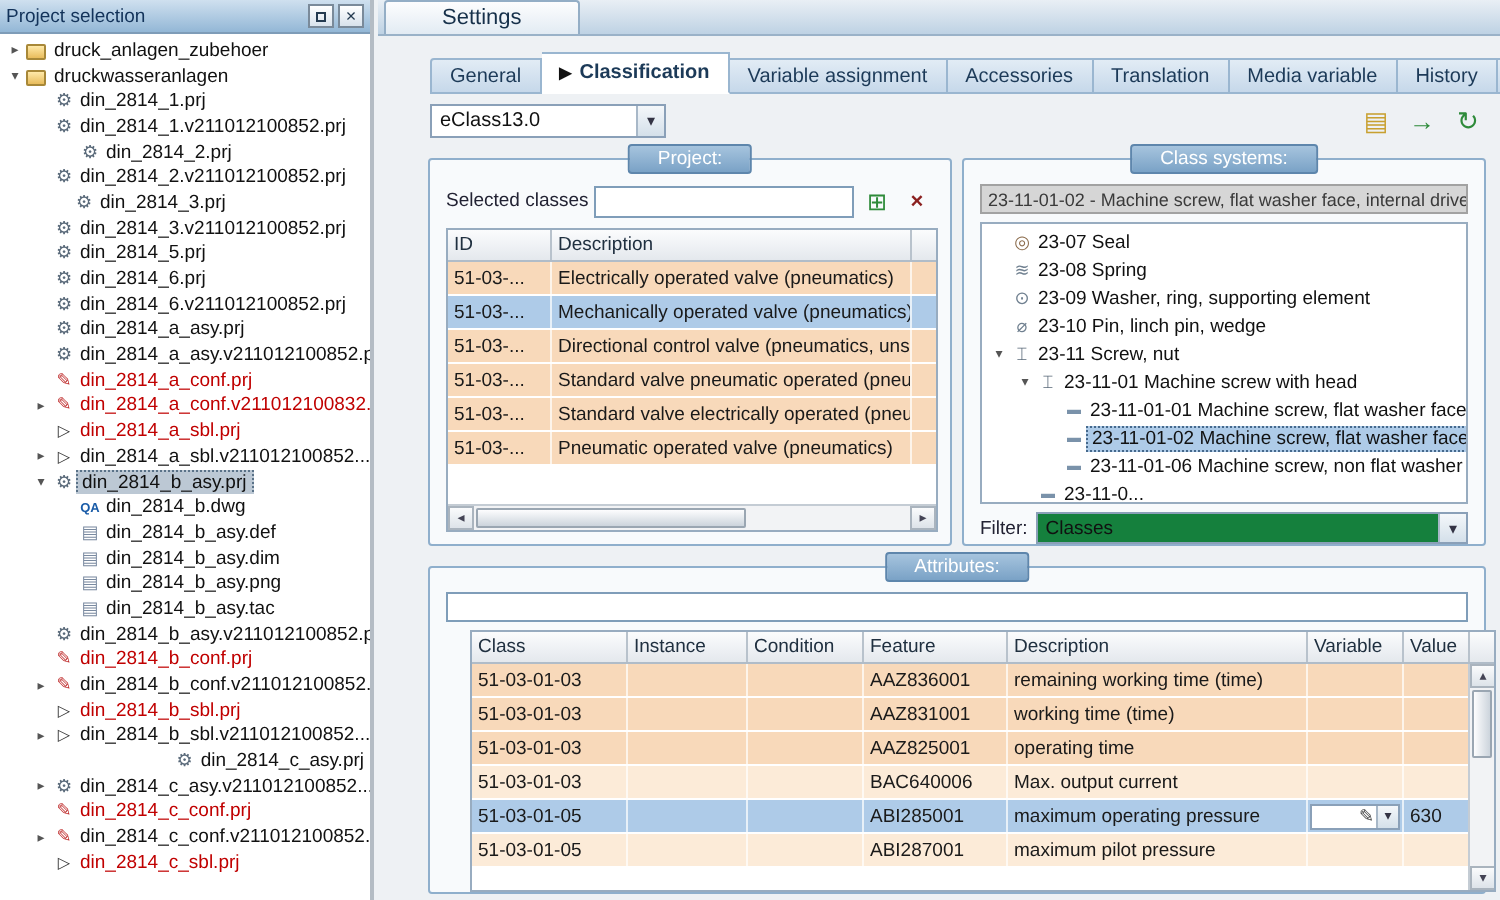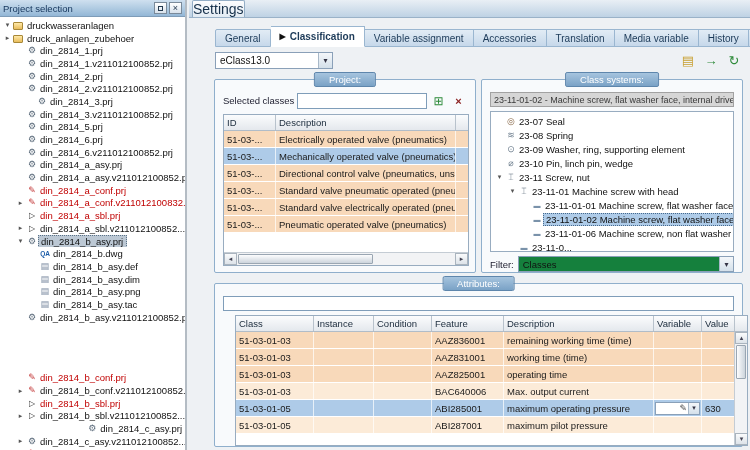--- a/index.html
+++ b/index.html
@@ -23,21 +23,21 @@
   .ti-tri::before{content:"▷";color:#333;font-size:8px;}
   .ti-doc::before{content:"▤";color:#7a8aa0;}
   .ti-qa::before{content:"QA";color:#1a5ca8;font-size:6.5px;font-weight:bold;letter-spacing:0;}
   .tlabel{padding:0 3px 0 2px;font-size:9.5px;color:#111;}
   .tlabel.red{color:var(--alert-red,#c00000);}
   .trow.sel .tlabel{background:#bcc8d4;border:1px dotted #5a7288;}
 
   
   .right{position:absolute;left:189px;top:0;width:561px;height:450px;background:#eef1f4;}
   .wtabstrip{height:18px;background:linear-gradient(#e9eff5,#bed2e4);border-bottom:1px solid #9ab2c8;display:flex;align-items:flex-end;padding-left:3px;}
-  .wtab{height:17px;padding:0 0;background:linear-gradient(#fdfdfe,#e2ebf3);border:1px solid #94aec6;border-bottom:none;border-radius:2px 2px 0 0;display:flex;align-items:center;font-size:14px;color:#16304a;}
+  .wtab{height:17px;padding:0 28px;background:linear-gradient(#fdfdfe,#e2ebf3);border:1px solid #94aec6;border-bottom:none;border-radius:2px 2px 0 0;display:flex;align-items:center;font-size:11px;color:#16304a;}
   .tabbar{position:absolute;left:26px;top:26px;height:21px;display:flex;align-items:flex-end;}
   .tab{height:18px;padding:0 9px;display:flex;align-items:center;gap:4px;background:linear-gradient(#e2ecf5,#c6d8ea);border:1px solid #9ab6d0;border-left:none;font-size:10px;color:#1c3a58;white-space:nowrap;cursor:default;}
   .tab:first-child{border-left:1px solid #9ab6d0;border-radius:2px 0 0 0;}
   .tab.active{background:#fff;font-weight:bold;height:21px;border-bottom:1px solid #fff;}
   .play{font-size:8px;color:#111;}
   .toolrow{position:absolute;left:26px;top:51px;right:8px;height:18px;display:flex;align-items:center;}
   .combo{width:118px;height:17px;background:#fff;border:1px solid #8aa0b8;display:flex;align-items:center;padding-left:4px;font-size:10px;color:#111;}
   .combo .caret{margin-left:auto;width:14px;height:100%;background:linear-gradient(#f4f7fa,#d4e0ea);border-left:1px solid #a8b8c8;display:flex;align-items:center;justify-content:center;font-size:8px;color:#334;}
   .ticons{margin-left:auto;display:flex;gap:7px;}
   .ticon{width:16px;height:16px;display:flex;align-items:center;justify-content:center;font-size:13px;cursor:default;}
@@ -114,40 +114,40 @@
         <span class="wbtn">
             <span class="sq"></span>
           </span>
         <span class="wbtn">
             <span>×</span>
           </span>
       </span>
     </div>
     <div class="ltree" id="left-tree">
         <div class="trow" style="padding-left: 2px;">
+          <span class="exp">▸</span>
+          <span class="ti ti-folder"></span>
+          <span class="tlabel">druck_anlagen_zubehoer</span>
+        </div>
+        <div class="trow" style="padding-left: 2px;">
           <span class="exp">▾</span>
           <span class="ti ti-folder"></span>
           <span class="tlabel">druckwasseranlagen</span>
         </div>
-        <div class="trow" style="padding-left: 2px;">
-          <span class="exp">▸</span>
-          <span class="ti ti-folder"></span>
-          <span class="tlabel">druck_anlagen_zubehoer</span>
-        </div>
         <div class="trow" style="padding-left: 15px;">
           <span class="exp"></span>
           <span class="ti ti-gear"></span>
           <span class="tlabel">din_2814_1.prj</span>
         </div>
         <div class="trow" style="padding-left: 15px;">
           <span class="exp"></span>
           <span class="ti ti-gear"></span>
           <span class="tlabel">din_2814_1.v211012100852.prj</span>
         </div>
-        <div class="trow" style="padding-left: 15px;">
+        <div class="trow" style="padding-left: 28px;">
           <span class="exp"></span>
           <span class="ti ti-gear"></span>
           <span class="tlabel">din_2814_2.prj</span>
         </div>
         <div class="trow" style="padding-left: 15px;">
           <span class="exp"></span>
           <span class="ti ti-gear"></span>
           <span class="tlabel">din_2814_2.v211012100852.prj</span>
         </div>
         <div class="trow" style="padding-left: 25px;">
@@ -233,21 +233,21 @@
         <div class="trow" style="padding-left: 28px;">
           <span class="exp"></span>
           <span class="ti ti-doc"></span>
           <span class="tlabel">din_2814_b_asy.tac</span>
         </div>
         <div class="trow" style="padding-left: 15px;">
           <span class="exp"></span>
           <span class="ti ti-gear"></span>
           <span class="tlabel">din_2814_b_asy.v211012100852.prj</span>
         </div>
-        <div class="trow" style="padding-left: 15px; margin-top: 48px;">
+        <div class="trow" style="padding-left: 15px;">
           <span class="exp"></span>
           <span class="ti ti-pencil"></span>
           <span class="tlabel red">din_2814_b_conf.prj</span>
         </div>
         <div class="trow" style="padding-left: 15px;">
           <span class="exp">▸</span>
           <span class="ti ti-pencil"></span>
           <span class="tlabel">din_2814_b_conf.v211012100852...</span>
         </div>
         <div class="trow" style="padding-left: 15px;">

